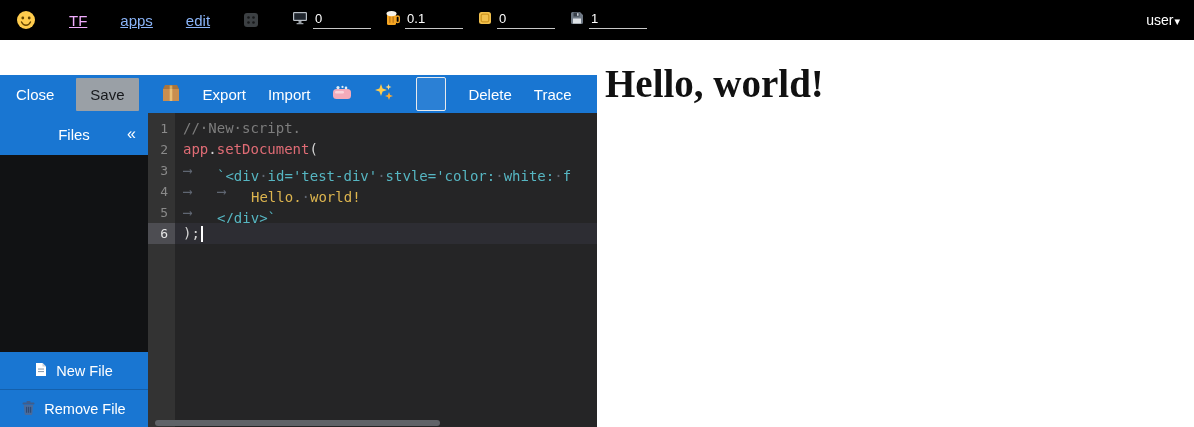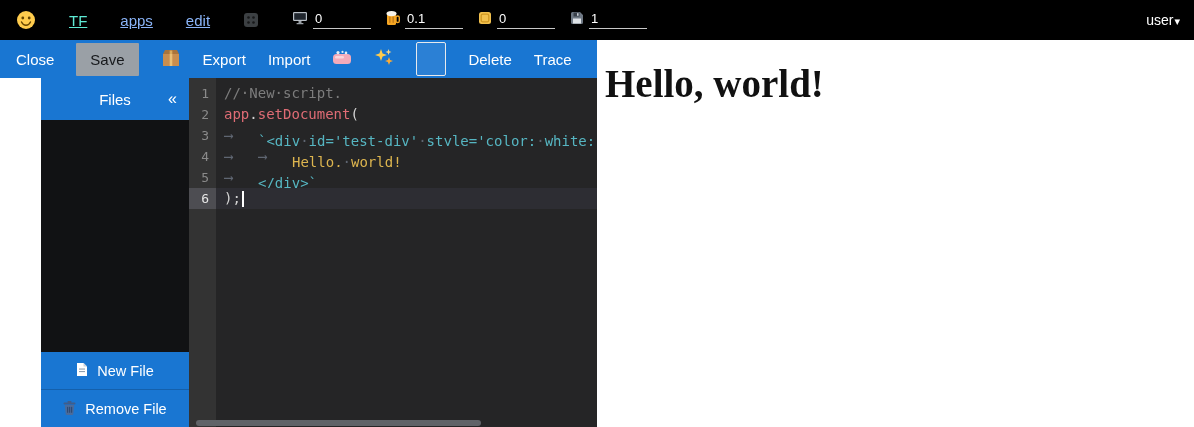--- a/index.html
+++ b/index.html
@@ -4,43 +4,43 @@
 <style>
   * { margin:0; padding:0; box-sizing:border-box; }
   html,body { width:1194px; height:427px; overflow:hidden; }
   body { font-family:"Liberation Sans","DejaVu Sans",sans-serif; background:#fff; }
   .screen { width:1194px; height:427px; display:flex; flex-direction:column; }
 
   
   .topbar { height:40px; background:var(--topbar-bg,#000); display:flex; align-items:center; padding:0 14px 0 16px; color:#fff; flex-shrink:0; }
   .topbar-left { display:flex; align-items:center; gap:33px; }
   .logo { display:flex; align-items:center; cursor:pointer; }
-  .brand { color:#5eead4; text-decoration:underline; font-size:15px; cursor:pointer; }
+  .brand { color:#f0abfc; text-decoration:underline; font-size:15px; cursor:pointer; }
   .navlink { color:var(--link,#8ab4f8); text-decoration:underline; font-size:15px; cursor:pointer; }
   .die { display:flex; align-items:center; cursor:pointer; }
   .counters { display:flex; align-items:center; gap:15px; }
   .counter { display:flex; align-items:center; gap:5px; }
   .cvalue { display:inline-block; width:58px; border-bottom:1px solid #c8c8c8; color:#fff; font-size:13px; padding:0 2px 2px 2px; cursor:text; }
   .topbar-user { margin-left:auto; font-size:14px; color:#fff; cursor:pointer; white-space:nowrap; }
   .topbar-user .caret { font-size:11px; margin-left:1px; }
 
   
   .main { flex:1; display:flex; min-height:0; }
-  .left-panel { width:597px; flex-shrink:0; display:flex; flex-direction:column; min-height:0; }
+  .left-panel { width:597px; flex-shrink:0; display:flex; flex-direction:column; min-height:0;margin-top:35px; }
 
   
   .toolbar { height:38px; background:var(--blue,#1976d2); display:flex; align-items:center; gap:22px; padding:0 12px 0 16px; flex-shrink:0; }
   .toolbar button { background:none; border:none; font-family:inherit; cursor:pointer; display:flex; align-items:center; }
   .tbtn { color:#fff; font-size:15px; }
   .tbtn.save { background:var(--save-bg,#9aa0a6); color:#17191c; padding:8px 14px; border-radius:1px; }
   .ibtn { padding:0; }
   .slot { width:30px; height:34px; border:1px solid #e8eaed !important; background:rgba(255,255,255,0.08) !important; border-radius:2px; }
 
   
-  .panel-body { flex:1; display:flex; min-height:0;padding-left:41px; }
+  .panel-body { flex:1; display:flex; min-height:0; }
 
   
   .sidebar { width:148px; flex-shrink:0; display:flex; flex-direction:column; background:var(--sidebar-bg,#111214); }
   .files-header { height:42px; background:var(--blue,#1976d2); color:#fff; position:relative; display:flex; align-items:center; justify-content:center; font-size:15px; flex-shrink:0; }
   .collapse { position:absolute; right:12px; top:50%; transform:translateY(-50%); font-size:16px; cursor:pointer; }
   .file-item { height:33px; display:flex; align-items:center; gap:8px; padding-left:10px; cursor:pointer; flex-shrink:0; }
   .file-item.active { background:var(--teal,#26a69a); }
   .file-name { color:#fff; font-weight:bold; font-size:14px; }
   .file-space { flex:1; }
   .sbtn { border:none; background:var(--blue,#1976d2); color:#fff; font-family:inherit; font-size:14.5px; display:flex; align-items:center; justify-content:center; gap:9px; cursor:pointer; flex-shrink:0; }

